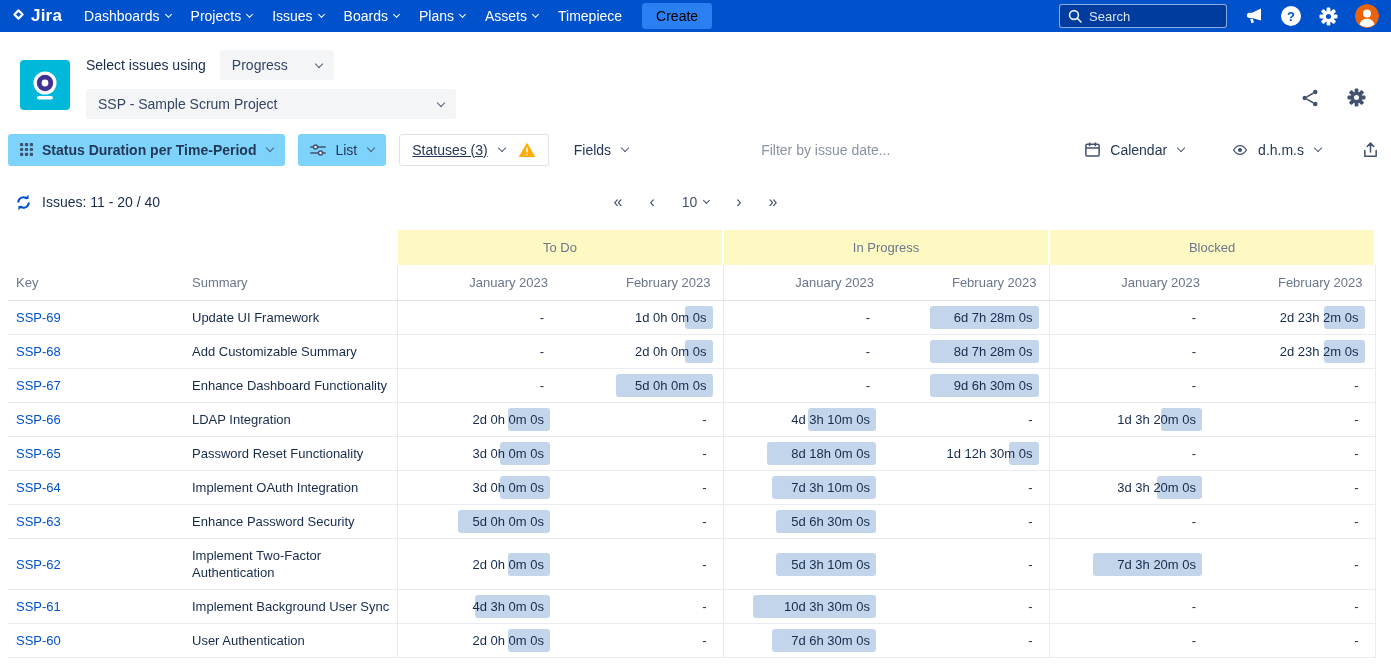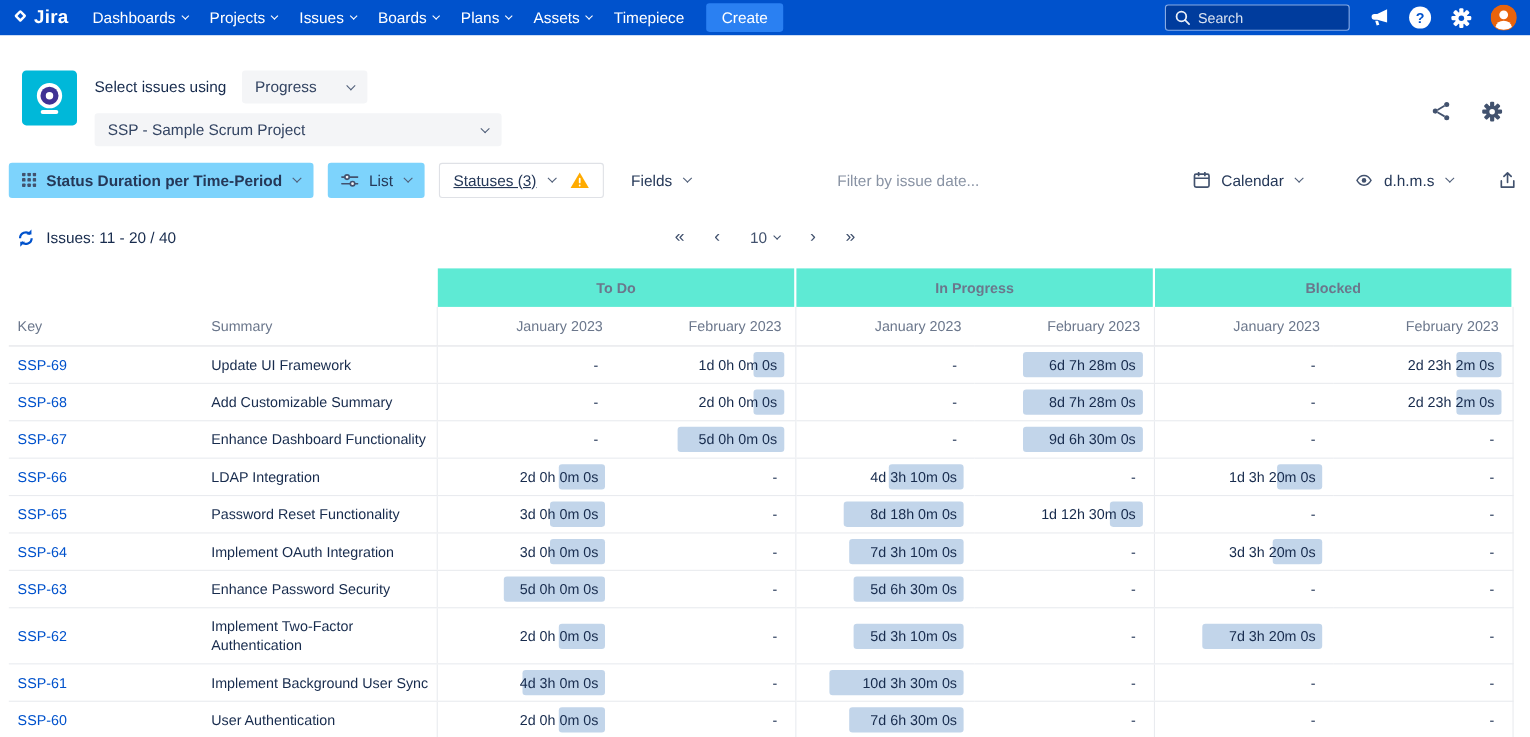--- a/index.html
+++ b/index.html
@@ -22,41 +22,41 @@
   .nav-left { display:flex; align-items:center; }
   .logo { display:flex; align-items:flex-start; gap:4px; margin-right:12px; text-decoration:none; color:#fff; cursor:pointer; }
   .logo-text { font-size:17px; font-weight:700; letter-spacing:0.2px; }
   .nav-items { display:flex; align-items:center; }
   .nav-item {
     color:#fff; font-size:14px; padding:0 10px; height:32px; display:flex; align-items:center;
     text-decoration:none; cursor:pointer; white-space:nowrap;
   }
   .nav-item .chev { width:5px; height:5px; margin-left:6px; }
   .create-btn {
-    background:#2a80f2; color:#ffffff; border:none; border-radius:3px; margin-left:10px;
+    background:#2a80f2; color:#000000; border:none; border-radius:3px; margin-left:10px;
     padding:5px 14px; font-size:14px; font-weight:500; font-family:inherit; cursor:pointer;
   }
   .nav-right { display:flex; align-items:center; gap:16px; }
   .search-box {
     display:flex; align-items:center; gap:7px; width:168px; height:24px;
     background:rgba(0,20,70,0.35); border:1px solid rgba(160,190,240,0.85); border-radius:3px; padding:0 8px;
   }
   .search-box input {
     background:transparent; border:none; outline:none; color:#fde047; font-size:13px; width:120px; font-family:inherit;
   }
   .search-box input::placeholder { color:rgba(255,255,255,0.85); }
   .nav-icon { width:22px; height:22px; display:grid; place-items:center; cursor:pointer; }
   .help-badge {
     width:20px; height:20px; border-radius:50%; background:#fff; color:#0052cc;
     font-size:13px; font-weight:700; display:grid; place-items:center; cursor:pointer;
   }
   .avatar { width:24px; height:24px; border-radius:50%; overflow:hidden; cursor:pointer; }
 
   
-  .appbar { display:flex; align-items:flex-start; padding:32px 24px 0 20px; }
+  .appbar { display:flex; align-items:center; padding:18px 24px 0 20px; }
   .app-icon { width:50px; height:50px; border-radius:4px; background:#00b8d9; flex:none; display:grid; place-items:center; }
   .app-controls { margin-left:16px; display:flex; flex-direction:column; gap:9px; }
   .row1 { display:flex; align-items:center; gap:14px; }
   .sel-label { font-size:14px; color:#172b4d; }
   .drop {
     display:flex; align-items:center; background:#f4f5f7; border:none; border-radius:3px;
     padding:7px 12px; font-size:14px; color:#344563; cursor:pointer; font-family:inherit;
   }
   .drop .chev { margin-left:28px; color:#505f79; }
   .drop.wide { width:370px; justify-content:space-between; }
@@ -86,21 +86,21 @@
   .issues-label { font-size:14px; color:#172b4d; }
   .pager { position:absolute; left:50%; transform:translateX(-50%); display:flex; align-items:center; gap:27px; color:#42526e; }
   .pg { font-size:16px; cursor:pointer; line-height:1; }
   .psize { display:flex; align-items:center; font-size:14px; cursor:pointer; }
   .psize .chev { width:5px; height:5px; }
 
   
   .report-table { border-collapse:collapse; table-layout:fixed; width:1367px; margin:14px 0 0 8px; }
   .report-table th { font-weight:400; }
   .group-row th { padding:0; }
-  .group-cell { background:#5eead4; margin:0 1px; height:35px; line-height:35px; text-align:center; color:#6b778c; font-size:13px;font-weight:bold; }
+  .group-cell { background:#fef9c3; margin:0 1px; height:35px; line-height:35px; text-align:center; color:#6b778c; font-size:13px; }
   .month-row th {
     padding:10px 12px; font-size:13px; color:#6b778c; text-align:right; border-bottom:1px solid #dfe1e6;
   }
   .month-row .c-key-h { text-align:left; padding-left:8px; }
   .month-row .c-sum-h { text-align:left; padding-left:2px; }
   .report-table tbody td { border-bottom:1px solid #e9ebef; font-size:13px; color:#172b4d; vertical-align:middle; }
   .c-key { padding:8px; }
   .c-key a { color:#0052cc; text-decoration:none; cursor:pointer; }
   .c-sum { padding:8px 2px; color:#253858; line-height:17px; }
   .c-val { text-align:right; padding:4px 10px; }

